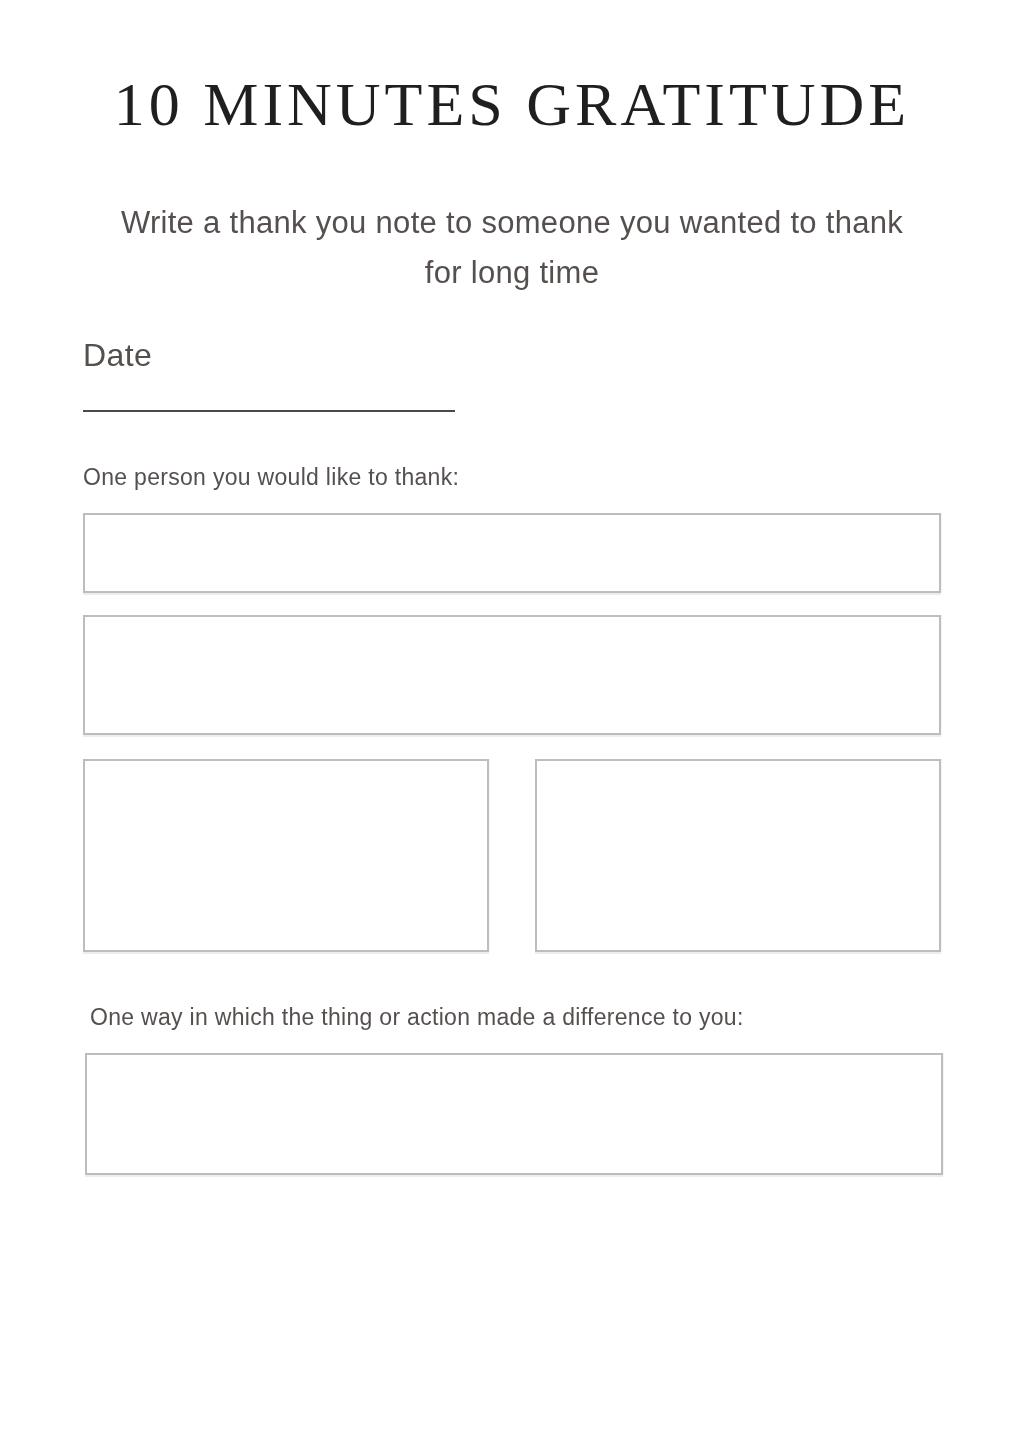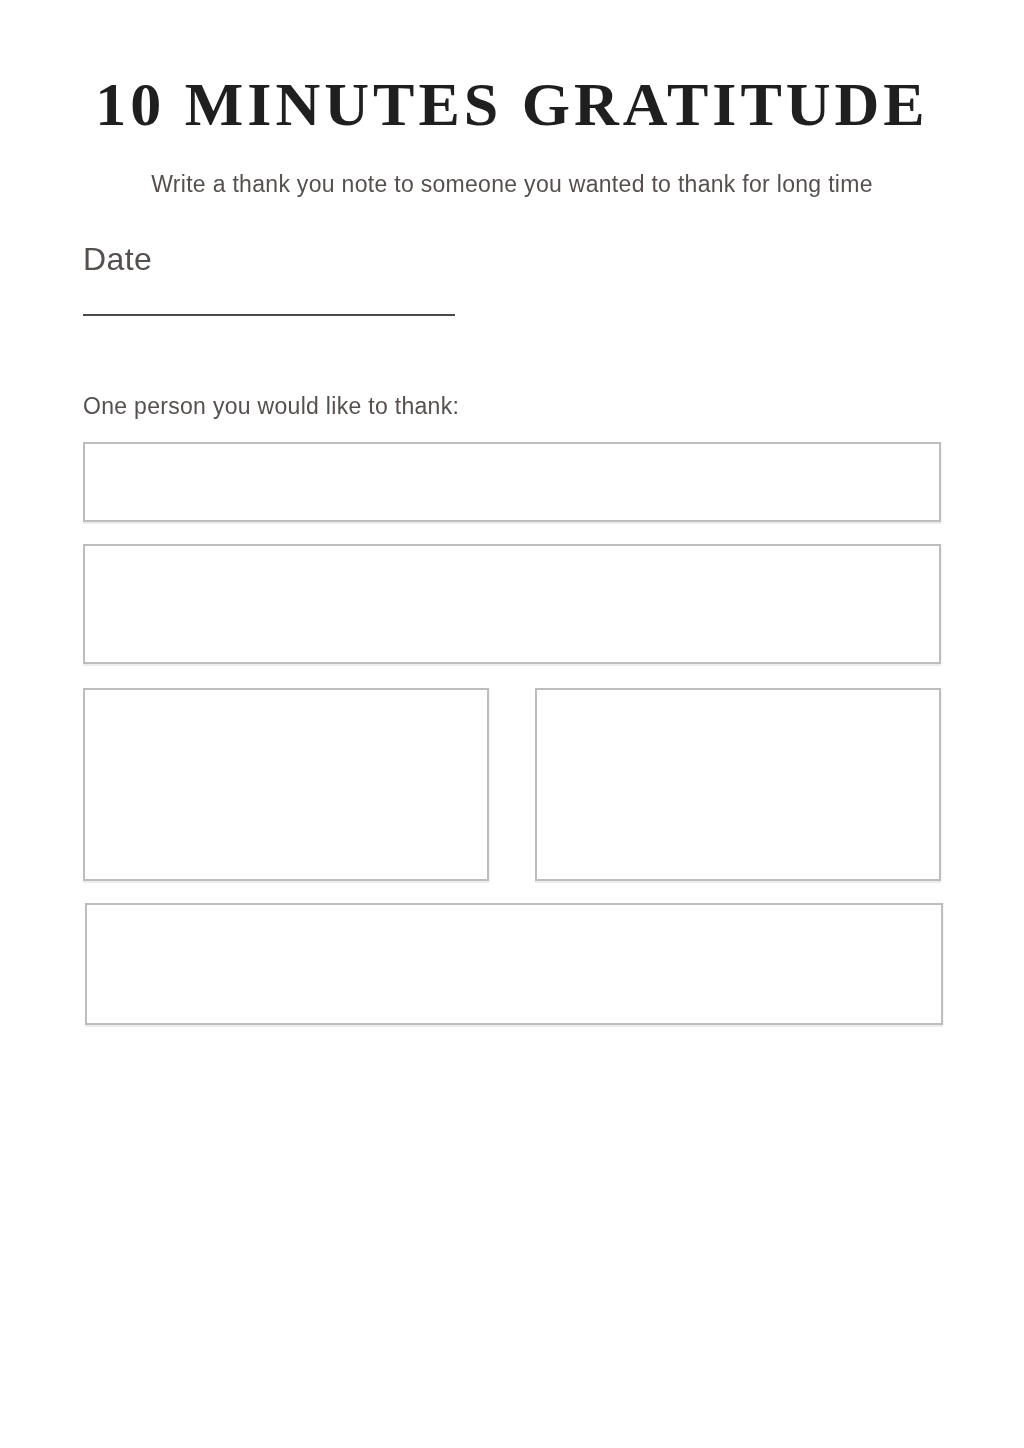--- a/index.html
+++ b/index.html
@@ -17,34 +17,34 @@
 
   .page {
     width: 1024px;
     height: 1448px;
     padding: 70px 83px 0 83px;
     background: #ffffff;
   }
 
   .title {
     font-family: "Liberation Serif", "DejaVu Serif", serif;
-    font-weight: 700;
+    font-weight: 400;
     font-size: 62px;
     line-height: 1.1;
     letter-spacing: 4px;
     color: #1f1f1f;
     text-align: center;
     white-space: nowrap;
   }
 
   .subtitle {
-    margin: 28px auto 0 auto;
+    margin: 60px auto 0 auto;
     max-width: 790px;
     text-align: center;
-    font-size: 23px;
+    font-size: 31px;
     line-height: 1.62;
     letter-spacing: 0.3px;
     color: #55504e;
   }
 
   .date-label {
     margin-top: 38px;
     font-size: 32px;
     letter-spacing: 0.4px;
     color: #55504e;
@@ -56,21 +56,21 @@
     height: 0;
     border-bottom: 2px solid #4a4a4a;
   }
 
   .field-label {
     font-size: 23px;
     letter-spacing: 0.3px;
     color: #55504e;
   }
 
-  .label-1 { margin-top: 77px; }
+  .label-1 { margin-top: 52px; }
   .label-2 { margin-top: 60px; }
   .label-3 { margin-top: 40px; }
   .label-4 { margin-top: 52px; padding-left: 7px; }
 
   .input-box {
     width: 858px;
     background: #ffffff;
     border: 2px solid #bdbdbd;
     box-shadow: 0 2px 0 rgba(0,0,0,0.07), 1px 0 0 rgba(0,0,0,0.04);
   }
@@ -115,16 +115,17 @@
 
 
   <div class="input-box box-2"></div>
 
 
   <div class="detail-row">
     <div class="detail-box"></div>
     <div class="detail-box"></div>
   </div>
 
+  <div class="field-label label-4">One way in which the thing or action made a difference to you:</div>
 
   <div class="input-box box-4"></div>
 
 </div>
 
 </body></html>

